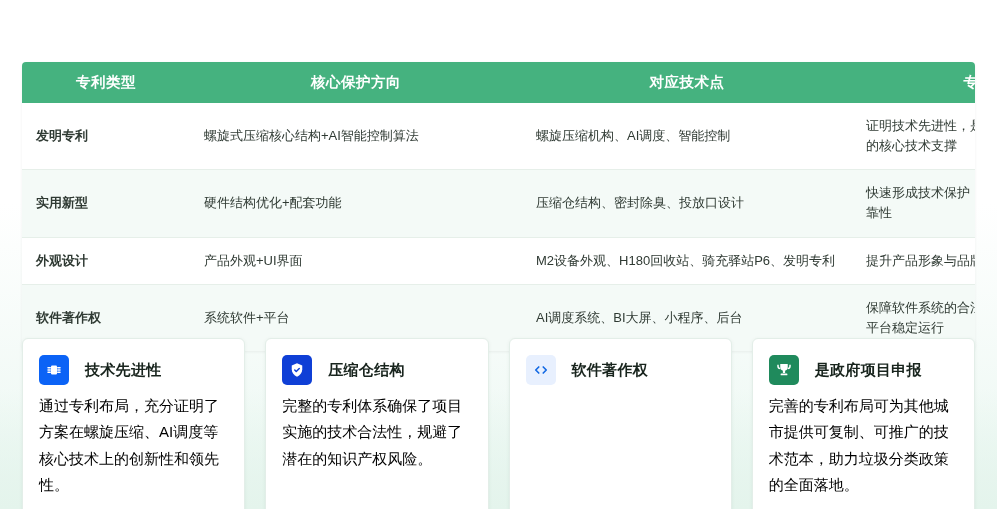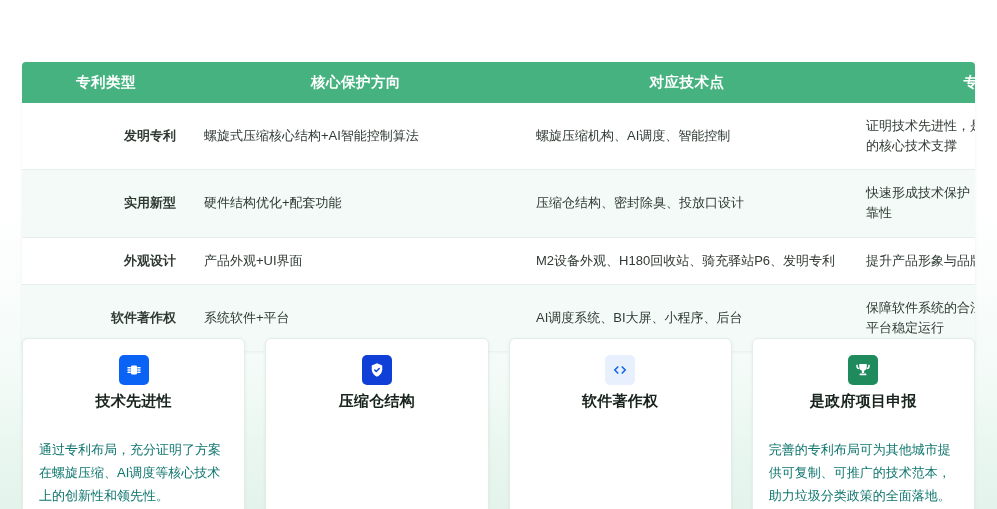--- a/index.html
+++ b/index.html
@@ -68,21 +68,21 @@
     line-height: 1.55;
     border-bottom: 1px solid #e6efe9;
   }
   table.patent-table tbody tr:last-child td {
     border-bottom: none;
   }
   table.patent-table tbody tr.alt td {
     background: #f4faf7;
   }
   td.cell-type {
-    text-align: right;
+    text-align: left;
     font-weight: bold;
     color: #1f2b24;
     font-size: 13.5px;
   }
 
   
   .cards {
     position: absolute;
     left: 22px;
     top: 338px;
@@ -97,33 +97,32 @@
     border: 1px solid #e3eee8;
     border-radius: 6px;
     padding: 16px 16px 18px 16px;
     box-sizing: border-box;
     box-shadow: 0 1px 4px rgba(23,72,52,0.06);
     min-height: 132px;
   }
   .card-head {
     display: flex;
     align-items: center;
-    gap: 7px;
-    margin-bottom: 28px;
-    flex-direction: column;
+    gap: 16px;
+    margin-bottom: 8px;
   }
   .card-title {
     font-size: 15px;
     font-weight: bold;
     color: #18241d;
     letter-spacing: 0.3px;
   }
   .card-text {
-    font-size: 13px;
-    color: #0f766e;
+    font-size: 15px;
+    color: #000000;
     line-height: 1.75;
   }
   .ic {
     width: 30px;
     height: 30px;
     border-radius: 5px;
     display: flex;
     align-items: center;
     justify-content: center;
     flex: 0 0 auto;
@@ -201,20 +200,21 @@
     <div class="card">
       <div class="card-head">
         <span class="ic ic-navy">
           <svg width="18" height="18" viewBox="0 0 24 24">
             <path d="M12 3l7 3v5c0 4.6-3 8.2-7 10-4-1.8-7-5.4-7-10V6l7-3z" fill="#ffffff"></path>
             <path d="M9 12l2 2 4-4" fill="none" stroke="#0f3fd6" stroke-width="2" stroke-linecap="round" stroke-linejoin="round"></path>
           </svg>
         </span>
         <span class="card-title">压缩仓结构</span>
       </div>
+      <div class="card-text">完整的专利体系确保了项目实施的技术合法性，规避了潜在的知识产权风险。</div>
     </div>
 
     <div class="card">
       <div class="card-head">
         <span class="ic ic-light">
           <svg width="18" height="18" viewBox="0 0 24 24" fill="none" stroke="#1168e3" stroke-width="2.2" stroke-linecap="round" stroke-linejoin="round">
             <polyline points="9,8 5,12 9,16"></polyline>
             <polyline points="15,8 19,12 15,16"></polyline>
           </svg>
         </span>

